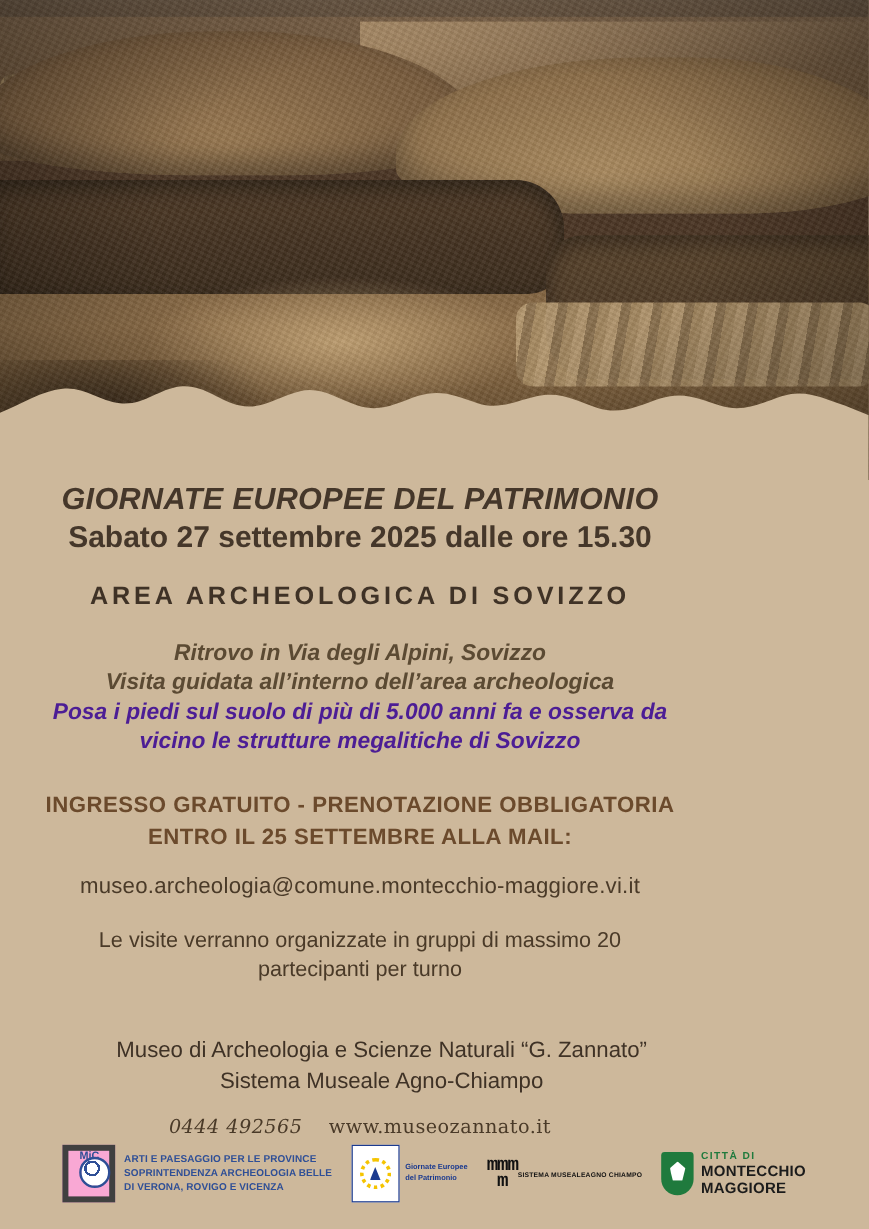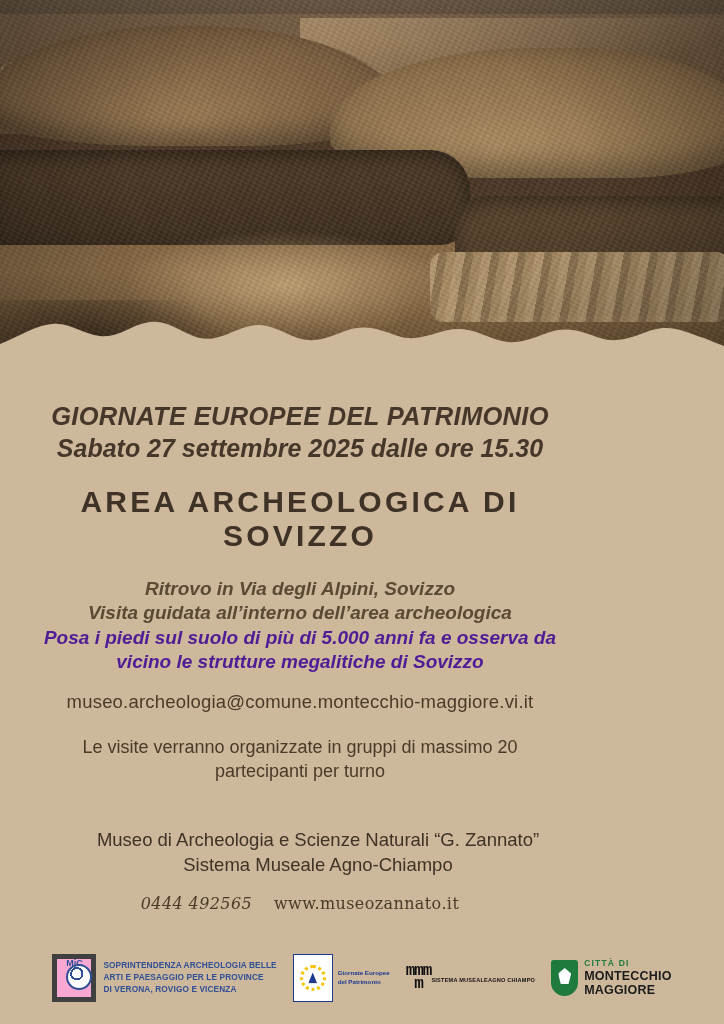--- a/index.html
+++ b/index.html
@@ -113,26 +113,25 @@
     font-size: 25.5px;
     font-weight: bold;
     font-style: italic;
     letter-spacing: .3px;
     color: #45372a;
     margin-top: 10px;
   }
   .line2 {
     font-size: 25px;
     font-weight: bold;
-    font-style: italic;
     color: #45372a;
     margin-top: 3px;
   }
   .title {
-    font-size: 30px;
+    font-size: 21px;
     font-weight: bold;
     letter-spacing: 3.2px;
     color: #3f3226;
     margin-top: 22px;
   }
   .sub1 {
     font-size: 19px;
     font-weight: bold;
     font-style: italic;
     color: #5b4a33;
@@ -341,20 +340,24 @@
     <div class="sub1">
       <div>Ritrovo in Via degli Alpini, Sovizzo</div>
       <div>Visita guidata all’interno dell’area archeologica</div>
     </div>
 
     <div class="sub2">
       <div>Posa i piedi sul suolo di più di 5.000 anni fa e osserva da</div>
       <div>vicino le strutture megalitiche di Sovizzo</div>
     </div>
 
+    <div class="free">
+      <div>INGRESSO GRATUITO - PRENOTAZIONE OBBLIGATORIA</div>
+      <div>ENTRO IL 25 SETTEMBRE ALLA MAIL:</div>
+    </div>
 
     <div class="mail">museo.archeologia@comune.montecchio-maggiore.vi.it</div>
 
     <div class="groups">
       <div>Le visite verranno organizzate in gruppi di massimo 20</div>
       <div>partecipanti per turno</div>
     </div>
 
     <div class="museum">
       <div>Museo di Archeologia e Scienze Naturali “G. Zannato”</div>
@@ -369,22 +372,22 @@
   </div>
 
   <div class="logos">
 
     <div class="logo logo-sopr">
       <div class="emblem">
         <div class="fig"></div>
         <div class="mic">MiC</div>
       </div>
       <div class="txt">
+        <div>ARTI E PAESAGGIO PER LE PROVINCE</div>
         <div>SOPRINTENDENZA ARCHEOLOGIA BELLE</div>
-        <div>ARTI E PAESAGGIO PER LE PROVINCE</div>
         <div>DI VERONA, ROVIGO E VICENZA</div>
       </div>
     </div>
 
     <div class="logo logo-giornate">
       <div class="stars">
         <div class="ring"></div>
       </div>
       <div class="txt">
         <div>Giornate Europee</div>

